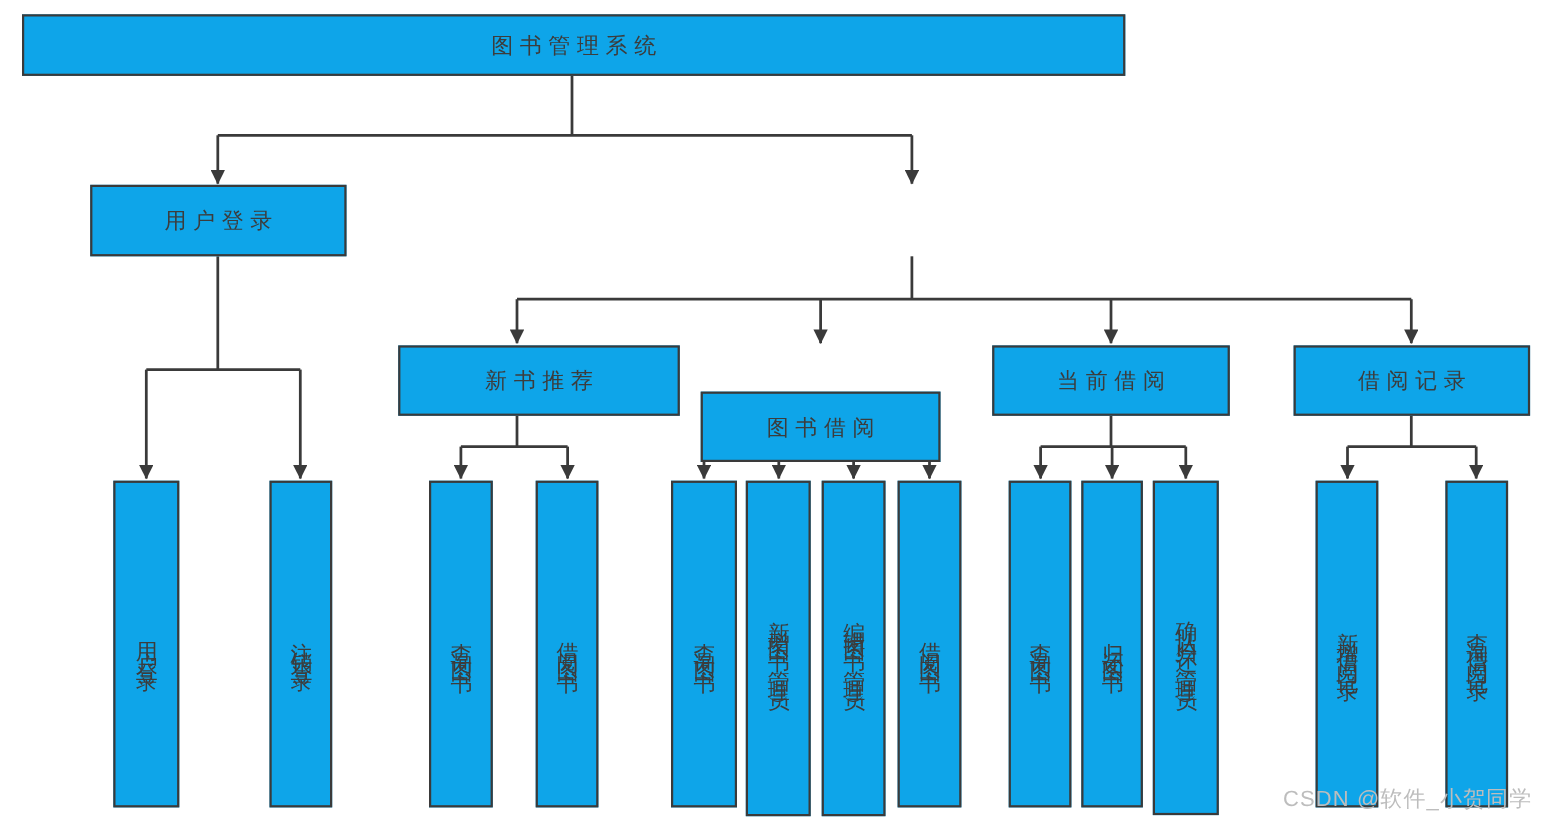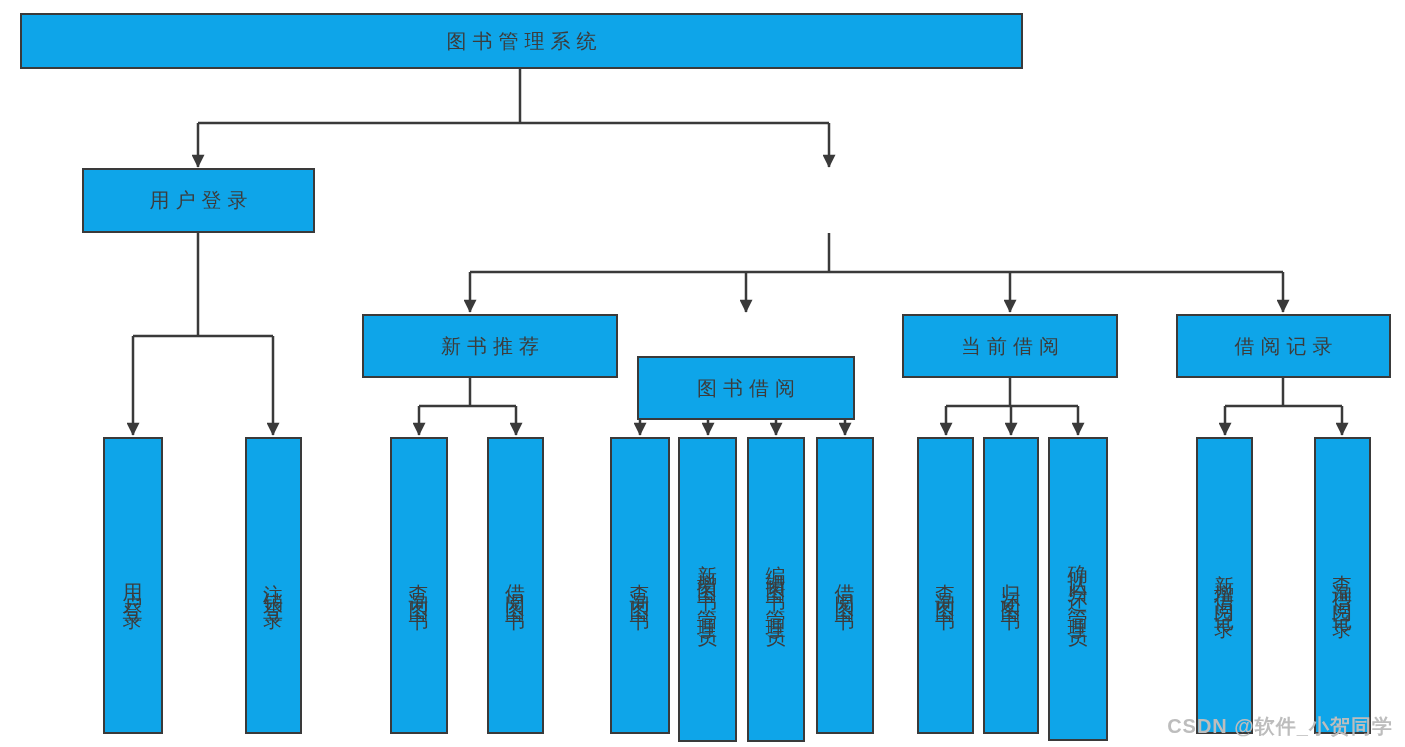--- a/index.html
+++ b/index.html
@@ -60,21 +60,20 @@
   #lf-br-a     { left: 1196px; top: 437px; width: 57px; height: 297px; }
   #lf-br-q     { left: 1314px; top: 437px; width: 57px; height: 297px; }
   .watermark {
     position: absolute;
     right: 12px;
     bottom: 7px;
     font-size: 20px;
     color: #bdbdbd;
     letter-spacing: 1px;
     white-space: nowrap;
-    font-weight: bold;
   }
 </style>
 </head>
 <body>
 
 <div class="canvas">
 
   <svg class="connectors" viewBox="0 0 1405 747" xmlns="http://www.w3.org/2000/svg" aria-hidden="true">
     <defs>
       <marker id="arrow" viewBox="0 0 10 10" refX="9.5" refY="5" markerWidth="20" markerHeight="13" markerUnits="userSpaceOnUse" orient="auto">

